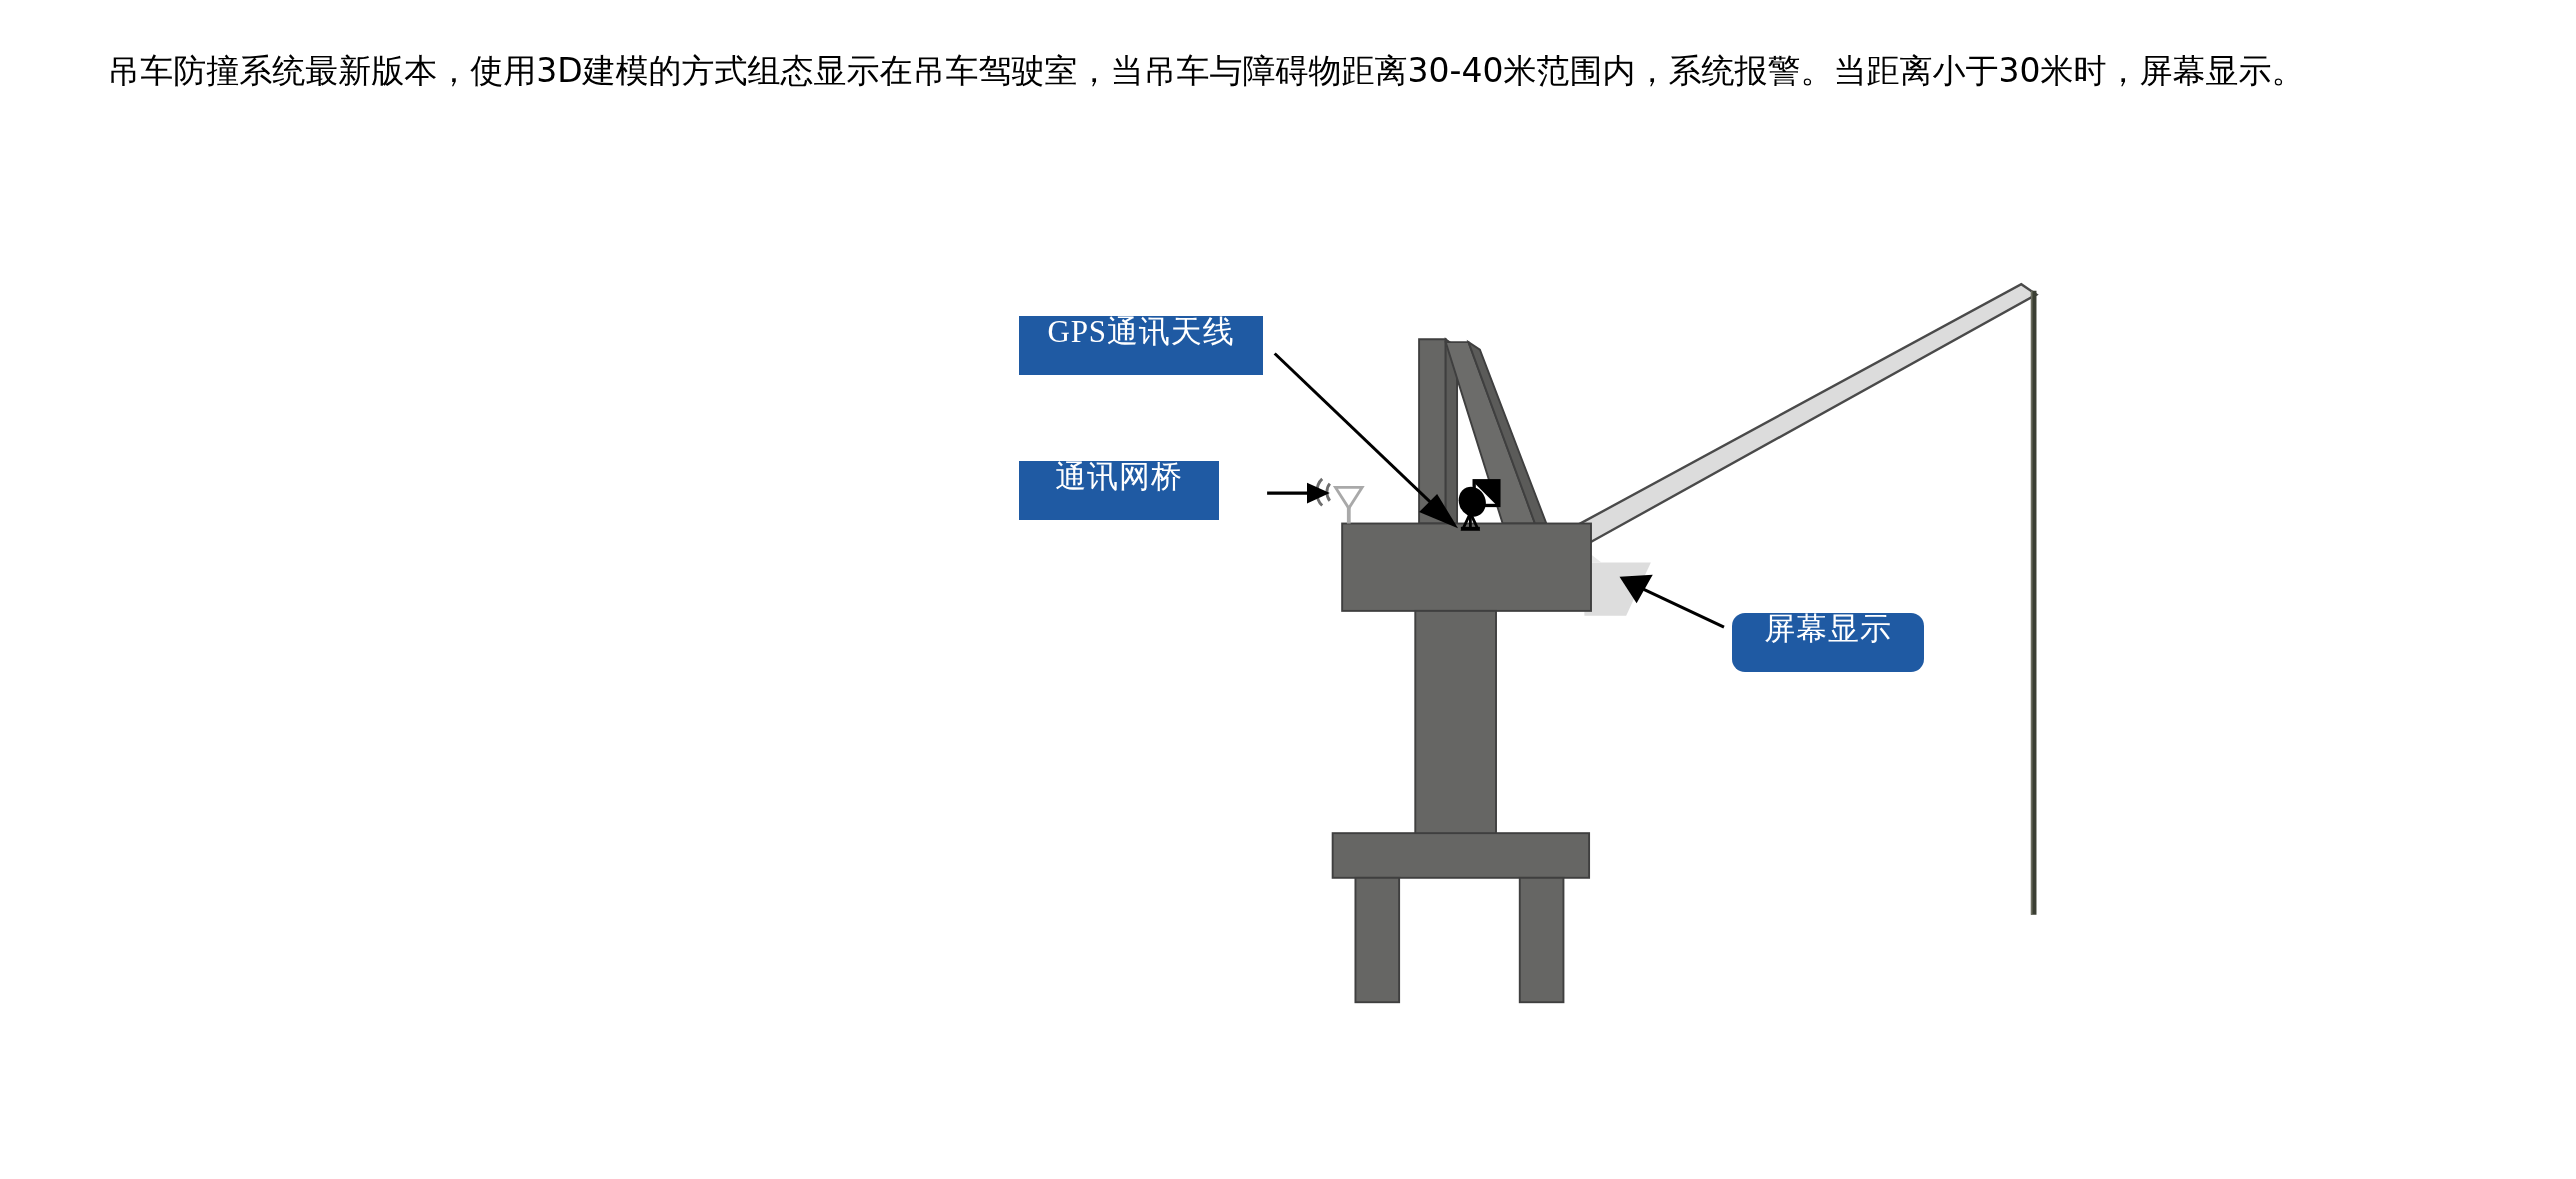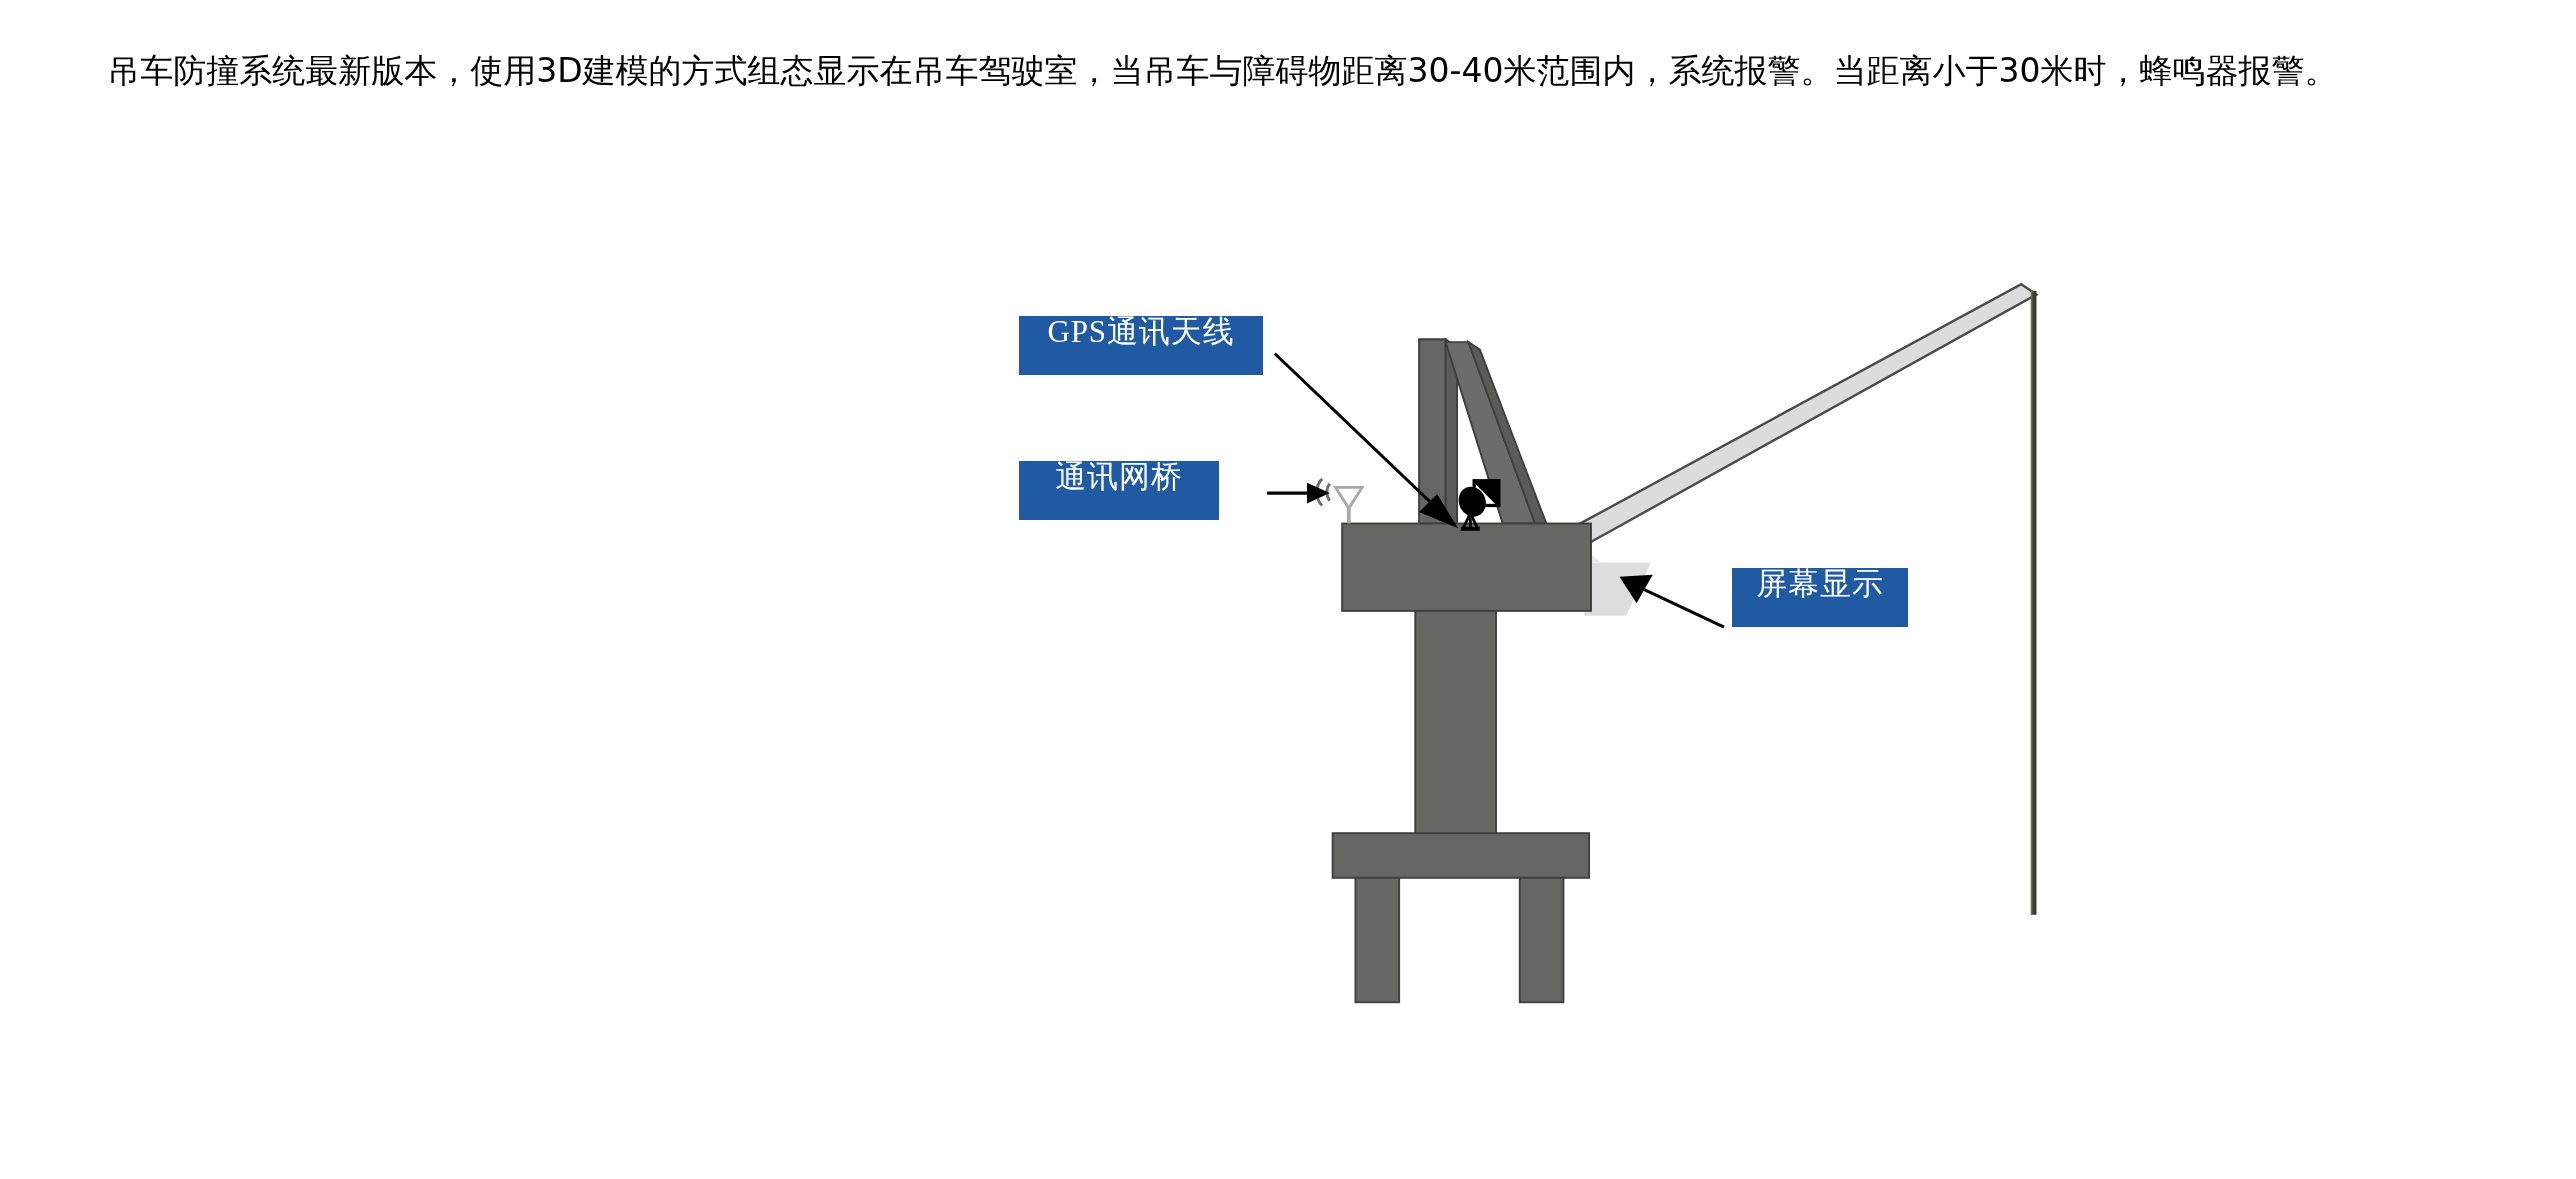--- a/index.html
+++ b/index.html
@@ -74,30 +74,31 @@
     height: 59px;
   }
   #callout-comm-bridge {
     left: 1019px;
     top: 461px;
     width: 200px;
     height: 59px;
   }
   #callout-screen-display {
     left: 1732px;
-    top: 568px;
-    width: 176px;
+    top: 613px;
+    width: 192px;
     height: 59px;
+    border-radius: 13px;
   }
 </style>
 </head>
 <body>
 
 <div id="description-block">
-  <p id="description-text">吊车防撞系统最新版本，使用3D建模的方式组态显示在吊车驾驶室，当吊车与障碍物距离30-40米范围内，系统报警。当距离小于30米时，蜂鸣器报警。</p>
+  <p id="description-text">吊车防撞系统最新版本，使用3D建模的方式组态显示在吊车驾驶室，当吊车与障碍物距离30-40米范围内，系统报警。当距离小于30米时，屏幕显示。</p>
 </div>
 
 <div id="diagram-canvas">
   <svg viewBox="0 0 2712 1242" xmlns="http://www.w3.org/2000/svg" role="img">
 
     <g>
       <polygon points="1660,553 2128,299 2144,310 1672,572" fill="#DCDCDC" stroke="#4A4A4A" stroke-width="2.5"></polygon>
     </g>
 
     <g>

